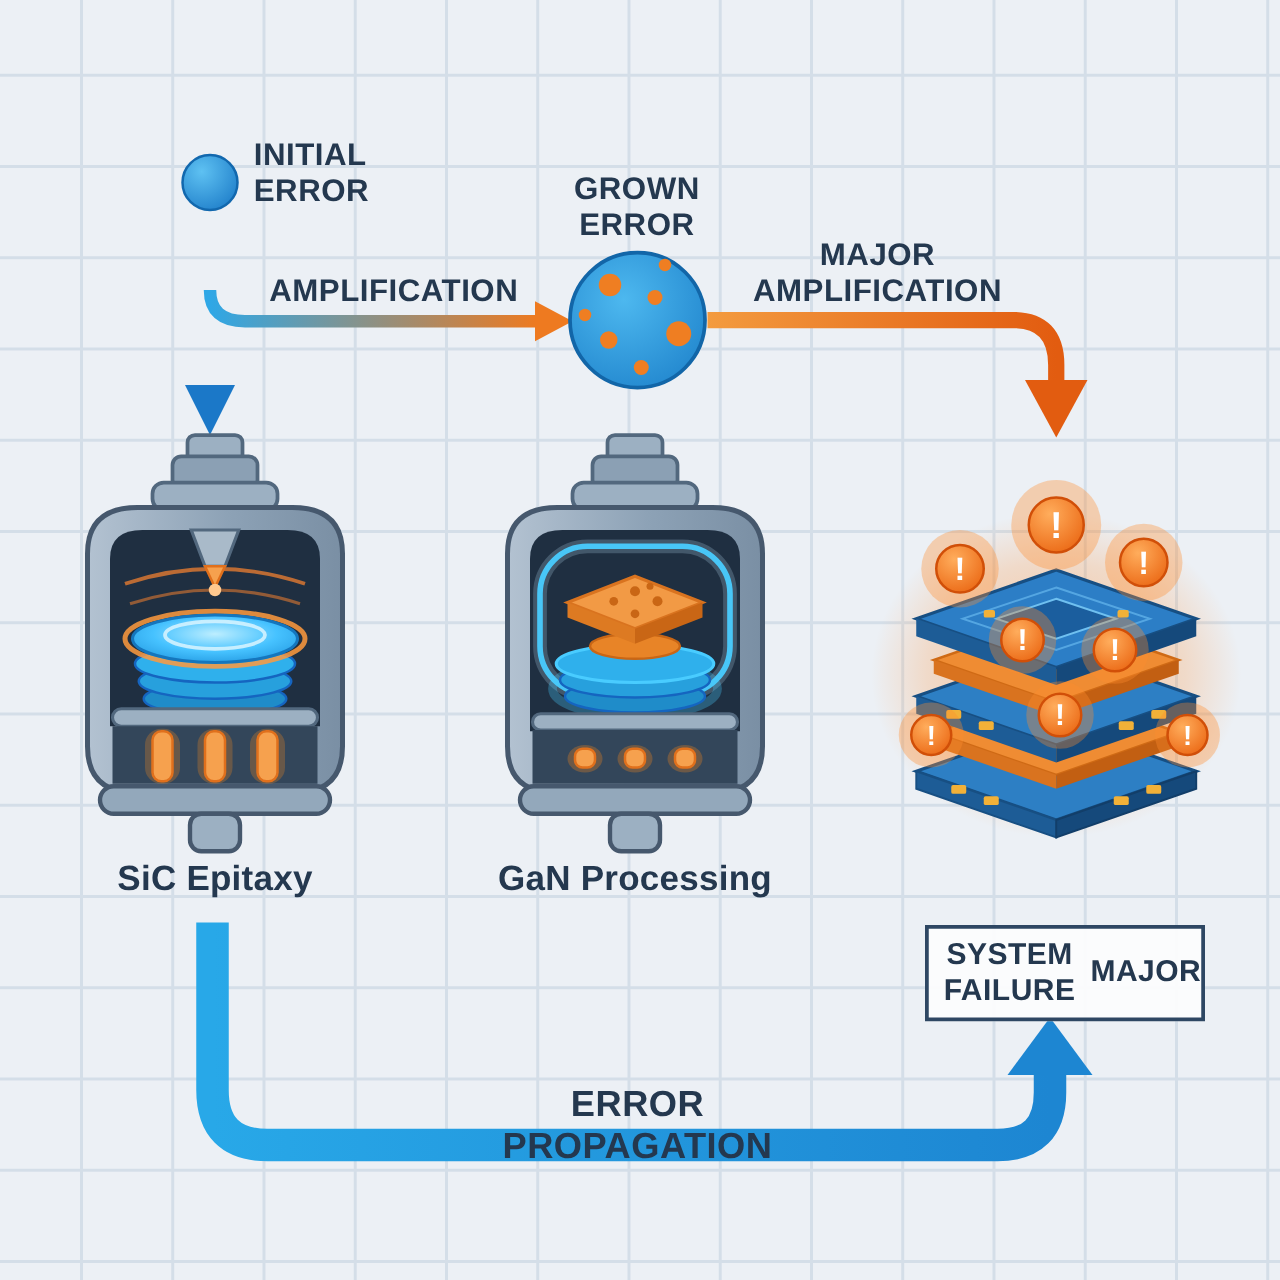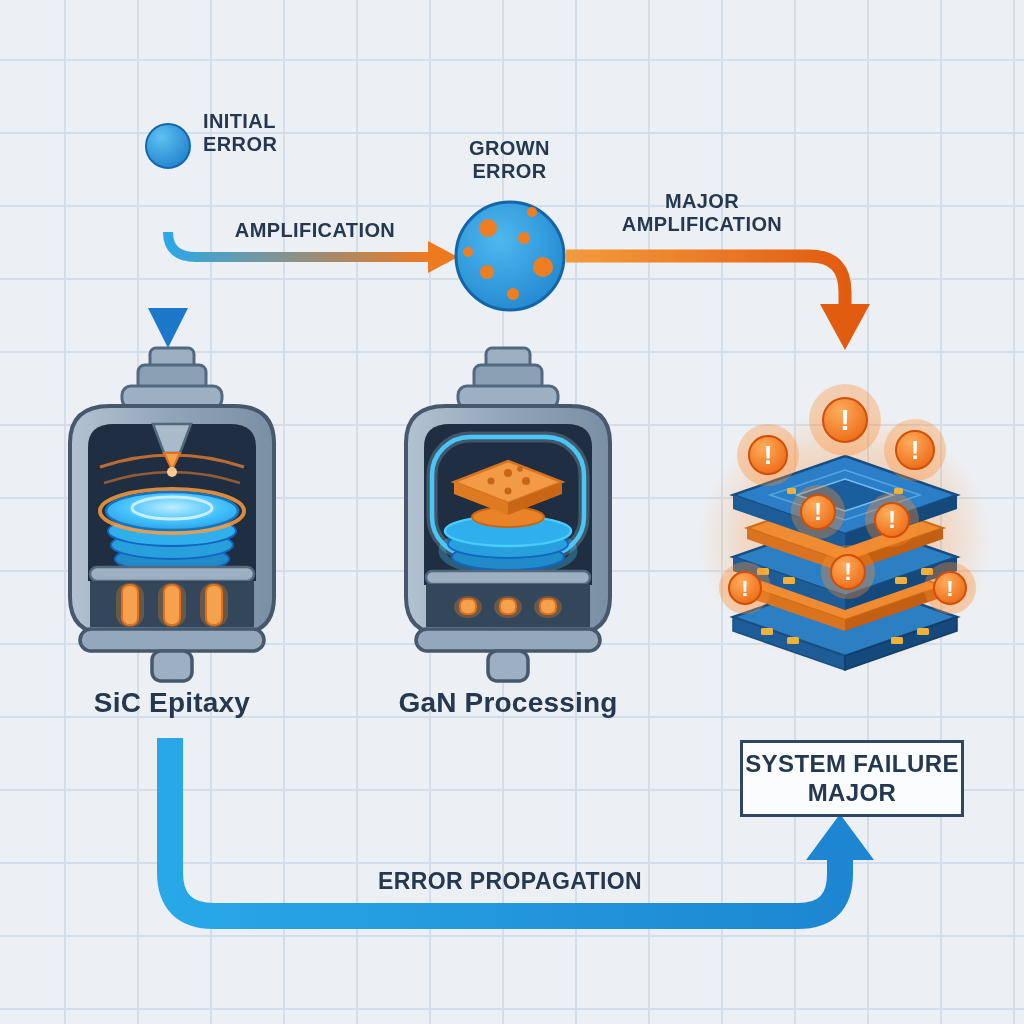--- a/index.html
+++ b/index.html
@@ -14,31 +14,31 @@
       linear-gradient(90deg, #d4dee8 2px, transparent 2px);
     background-size:73px 73px;
     background-position:-9px -14px;
   }
 
   .overlay { position:absolute; left:0; top:0; z-index:1; }
   .machine { position:absolute; z-index:2; }
 
   .lbl { position:absolute; z-index:3; color:#24384f; font-weight:700; line-height:1.14; }
   .lbl .ln { display:block; }
-  .caps { font-size:20px; letter-spacing:0.4px; }
+  .caps { font-size:25px; letter-spacing:0.4px; }
   .center { text-align:center; }
 
   .stage-label { font-size:28px; width:320px; text-align:center; letter-spacing:0.2px; }
 
   .risk-box {
     position:absolute; z-index:3;
     left:740px; top:740px; width:224px; height:77px;
     background:rgba(251,252,253,0.96);
     border:3px solid #2e4763;
-    display:flex; flex-direction:column; align-items:center; justify-content:center;
+    display:flex; flex-direction:row; align-items:center; justify-content:center;
     color:#24384f; font-weight:700; font-size:24px; line-height:1.2; text-align:center;
     letter-spacing:0.4px;
   }
 </style>
 </head>
 <body>
 
 <div class="canvas">
 
   <svg class="overlay" width="1024" height="1024" viewBox="0 0 1024 1024">
@@ -333,17 +333,17 @@
   </div>
   <div class="lbl stage-label" style="left:12px; top:687px;">
     <span>SiC Epitaxy</span>
   </div>
 
   <div class="risk-box">
     <span>SYSTEM FAILURE</span>
     <span>MAJOR</span>
   </div>
 
-  <div class="lbl caps center" style="left:350px; top:868px; width:320px; font-size:23px;">
+  <div class="lbl caps center" style="left:350px; top:868px; width:320px; font-size:29px;">
     <span class="ln">ERROR PROPAGATION</span>
   </div>
 
 </div>
 
 </body></html>

